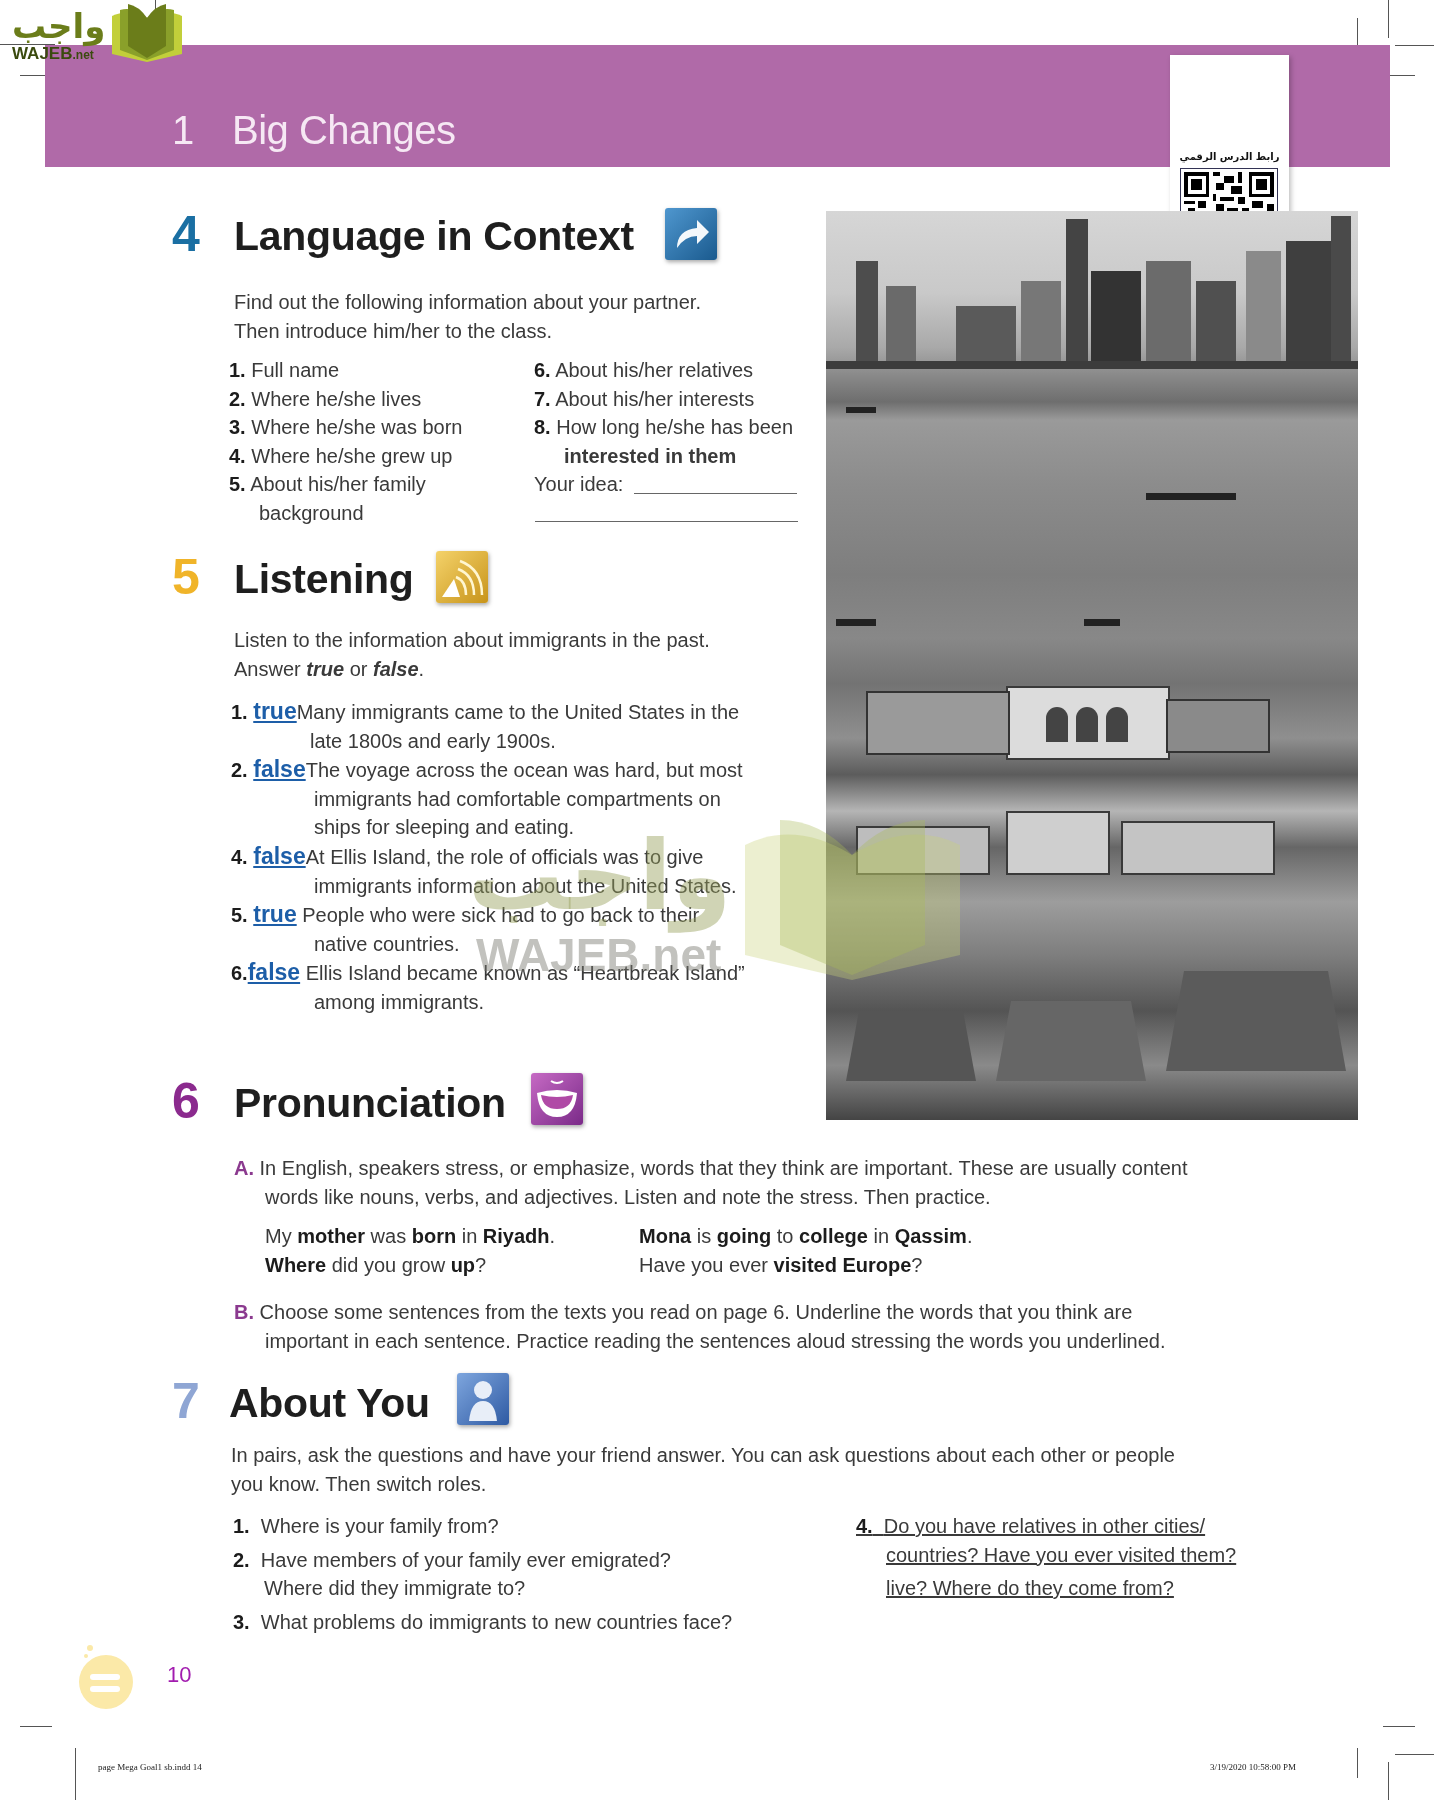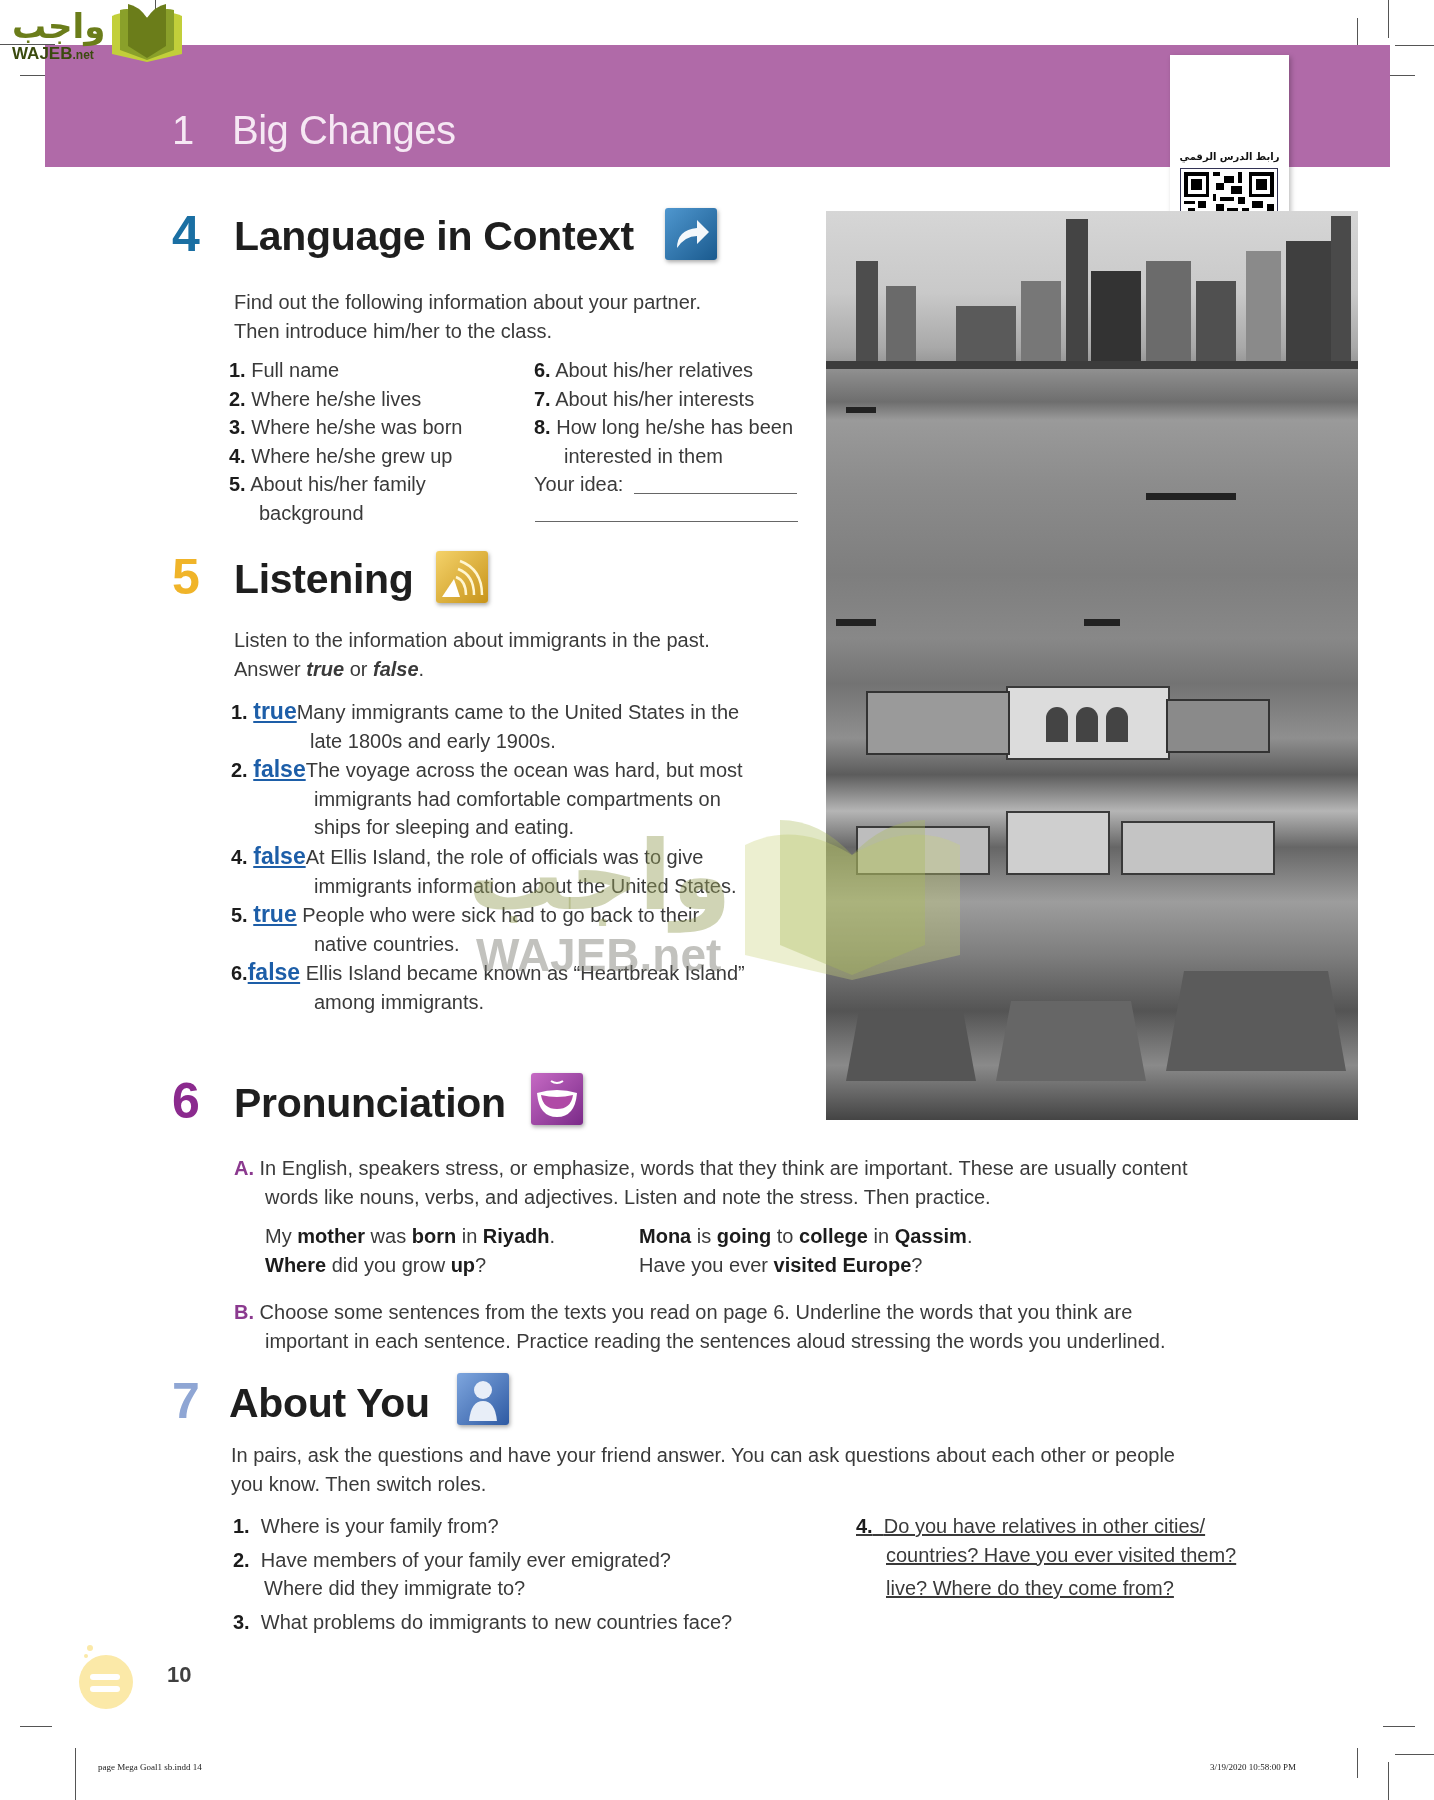--- a/index.html
+++ b/index.html
@@ -189,21 +189,21 @@
   <div><span class="num">3.</span> <span>Where he/she was born</span></div>
   <div><span class="num">4.</span> <span>Where he/she grew up</span></div>
   <div><span class="num">5.</span> <span>About his/her family</span></div>
   <div style="padding-left:30px;">background</div>
 </div>
 
 <div class="abs body-text" style="left:534px;top:356px;width:300px;">
   <div><span class="num">6.</span> <span>About his/her relatives</span></div>
   <div><span class="num">7.</span> <span>About his/her interests</span></div>
   <div><span class="num">8.</span> <span>How long he/she has been</span></div>
-  <div style="padding-left:30px;">interested in them</div>
+  <div style="padding-left:30px;font-weight:bold;">interested in them</div>
   <div><span>Your idea:</span></div>
 </div>
 <div class="line" style="left:634px;top:493px;width:163px;"></div>
 <div class="line" style="left:535px;top:521px;width:263px;"></div>
 
 <div class="abs sec-num" style="left:172px;top:548px;"><span style="color:#f0b429;">5</span></div>
 <div class="abs sec-title" style="left:234px;top:556px;">Listening</div>
 <div class="icon-box" style="left:436px;top:551px;background:linear-gradient(135deg,#f4d26a,#c8941a);">
   <svg viewBox="0 0 52 52" width="52" height="52">
       <path d="M6 46 L18 28 L24 46 Z" fill="#fff"></path>
@@ -300,16 +300,16 @@
   <div style="padding-left:30px;">live? Where do they come from?</div>
 </div>
 
 <svg class="abs" style="left:76px;top:1636px;width:62px;height:78px;" viewBox="0 0 62 78">
   <circle cx="30" cy="46" r="27" fill="#fbe9a8"></circle>
   <rect x="14" y="38" width="30" height="6" rx="3" fill="#fff"></rect>
   <rect x="14" y="50" width="30" height="6" rx="3" fill="#fff"></rect>
   <circle cx="14" cy="12" r="3" fill="#fbe9a8"></circle>
     <circle cx="10" cy="20" r="2" fill="#fbe9a8"></circle>
 </svg>
-<div class="abs" style="left:167px;top:1662px;font-size:22px;font-weight:bold;color:#404040;">10</div>
+<div class="abs" style="left:167px;top:1662px;font-size:22px;font-weight:normal;color:#a21caf;">10</div>
 
 <div class="abs footer-text" style="left:98px;top:1762px;">page Mega Goal1 sb.indd   14</div>
 <div class="abs footer-text" style="left:1210px;top:1762px;">3/19/2020   10:58:00 PM</div>
 
 </body></html>

